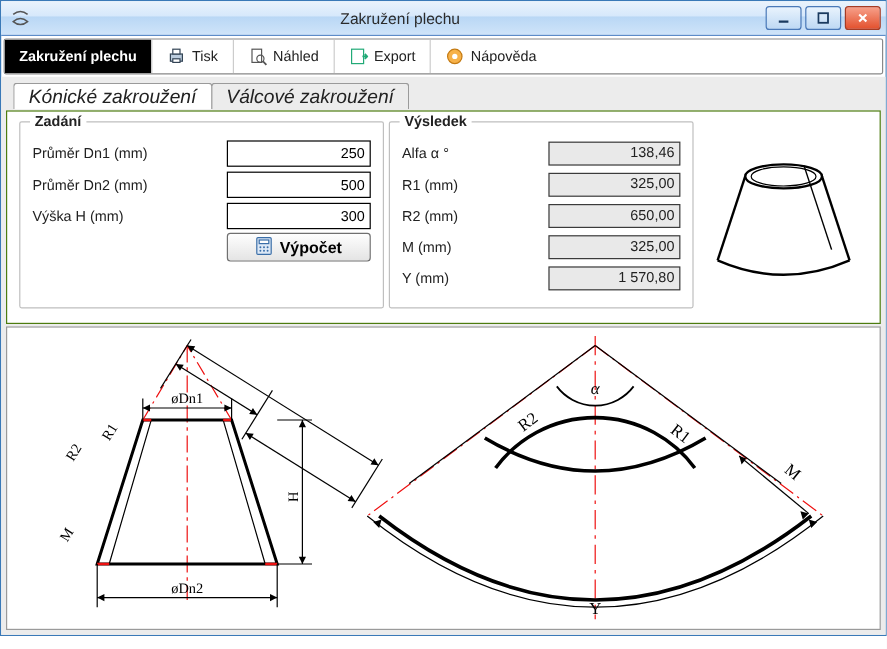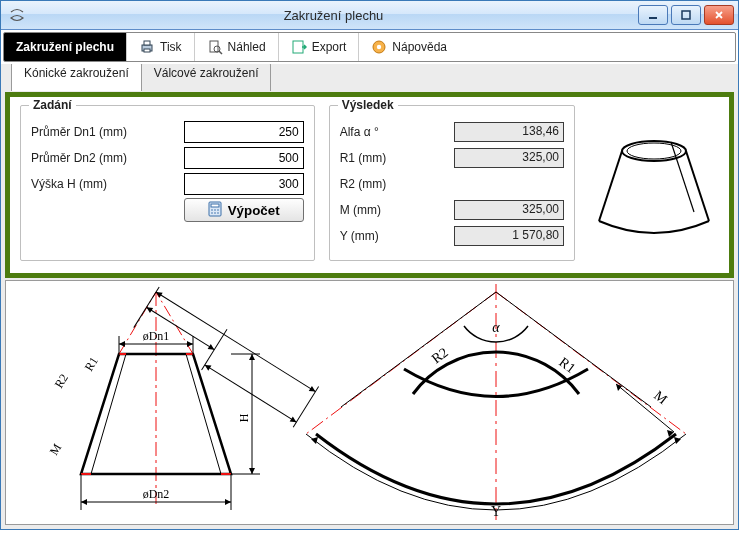--- a/index.html
+++ b/index.html
@@ -14,23 +14,23 @@
   .win-btn svg{display:block;}
   
   .toolbar{height:28px;background:#fff;border:1px solid #888;margin:2px;border-radius:2px;display:flex;align-items:stretch;overflow:hidden;}
   .tb-main{background:#000;color:#fff;font-weight:bold;display:flex;align-items:center;padding:0 12px;font-size:12px;}
   .tb-item{display:flex;align-items:center;gap:5px;padding:0 12px;border-left:1px solid #ccc;cursor:pointer;}
   .tb-ico{width:16px;height:16px;display:flex;align-items:center;justify-content:center;}
   
   .client{flex:1;background:#ececec;display:flex;flex-direction:column;padding:4px;gap:2px;overflow:hidden;}
   
   .tabstrip{display:flex;align-items:flex-end;height:22px;margin-left:6px;}
-  .tab{padding:3px 12px 11px 12px;background:#ececec;border:1px solid #9a9a9a;border-bottom:none;border-top-left-radius:3px;border-top-right-radius:3px;font-size:12px;cursor:pointer;position:relative;top:1px;margin-right:-1px;}
+  .tab{padding:3px 12px 0 12px;background:#ececec;border:1px solid #9a9a9a;border-bottom:none;border-top-left-radius:3px;border-top-right-radius:3px;font-size:16px;cursor:pointer;position:relative;top:1px;margin-right:-1px;font-style:italic;}
   .tab.active{background:#fff;z-index:2;}
-  .panel{flex:0 0 auto;background:#fff;border:5px solid #4d7c0f;padding:8px 10px 12px 10px;display:flex;gap:14px;}
+  .panel{flex:0 0 auto;background:#fff;border:1px solid #4d7c0f;padding:8px 10px 12px 10px;display:flex;gap:4px;}
   
   .group{border:1px solid #bfbfbf;border-radius:2px;position:relative;padding:12px 10px 10px 10px;}
   .group>legend{position:absolute;top:-8px;left:8px;background:#fff;padding:0 4px;font-weight:bold;font-size:12px;}
   .g-input{width:282px;}
   .g-output{width:232px;}
   .row{display:flex;align-items:center;height:24px;margin:2px 0;gap:6px;}
   .lbl{flex:1;}
   .inp{width:110px;height:18px;border:1px solid #000;text-align:right;padding:1px 4px;font-family:inherit;font-size:12px;box-sizing:content-box;}
   .outv{width:100px;height:16px;border:1px solid #3b3b3b;background:#e9e9e9;text-align:right;padding:1px 4px;font-size:12px;box-sizing:content-box;}
   .calc-btn{display:flex;align-items:center;justify-content:center;gap:6px;width:120px;height:24px;border:1px solid #707070;border-radius:3px;background:linear-gradient(to bottom,#fefefe,#e4e4e4);font-weight:bold;cursor:pointer;margin-left:auto;}
@@ -156,20 +156,21 @@
         <div class="row">
             <span class="lbl">Alfa α °</span>
             <div class="outv">138,46</div>
           </div>
         <div class="row">
             <span class="lbl">R1 (mm)</span>
             <div class="outv">325,00</div>
           </div>
         <div class="row">
             <span class="lbl">R2 (mm)</span>
+            <div class="outv">650,00</div>
           </div>
         <div class="row">
             <span class="lbl">M (mm)</span>
             <div class="outv">325,00</div>
           </div>
         <div class="row">
             <span class="lbl">Y (mm)</span>
             <div class="outv">1 570,80</div>
           </div>
       </div>

